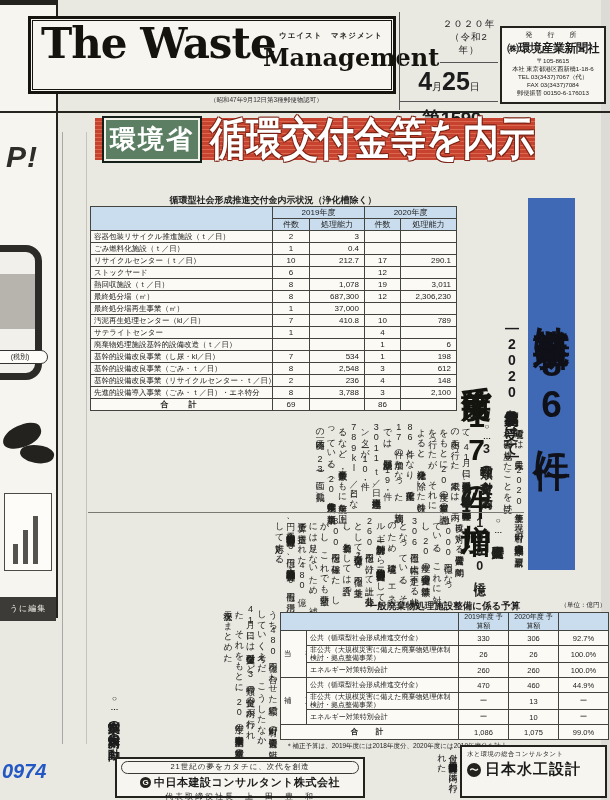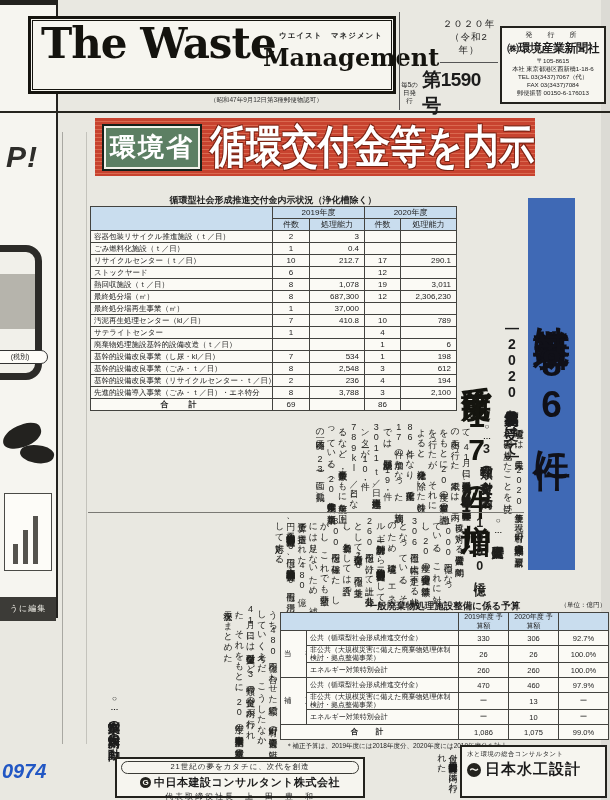--- a/index.html
+++ b/index.html
@@ -67,21 +67,21 @@
     left:500px; top:26px; width:106px; height:78px;
     border:2px solid #23221d; background:#f7f6f0;
     text-align:center; padding-top:2px;
   }
   #publisher .l0 { font-size:7px; letter-spacing:4px; }
   #publisher .l1 { font-size:12px; font-weight:bold; letter-spacing:-0.5px; }
   #publisher .sm { font-size:6.2px; line-height:1.3; color:#222; }
 
   
   #banner {
-    left:95px; top:118px; width:440px; height:58px;
+    left:95px; top:118px; width:440px; height:42px;
     background:repeating-linear-gradient(180deg,#c8432f 0px,#c8432f 3px,#da6950 3px,#da6950 4px);
     display:flex; align-items:center;
   }
   #kicker {
     margin-left:7px; background:#5c7f63; color:#fff;
     border:2px solid #16201a; box-shadow: inset 0 0 0 2px #f2f1e9;
     font-size:26px; font-weight:bold; letter-spacing:2px; padding:4px 6px;
     flex:0 0 auto;
   }
   #headline-text {
@@ -173,20 +173,21 @@
 <div class="abs" id="masthead">
   <div id="mh-title">The Waste</div>
   <div id="mh-kana">ウエイスト　マネジメント</div>
   <div id="mh-mgmt">Management</div>
 </div>
 <div class="abs" id="mh-note">（昭和47年9月12日第3種郵便物認可）</div>
 
 <div class="abs" id="v-div1"></div>
 <div class="abs" id="issue">
   <div class="r1">２０２０年（令和2年）</div>
+  <div class="r2"><span class="big">4</span><span class="small">月</span><span class="big">25</span><span class="small">日</span></div>
   <div class="r3">
     <div class="freq"><span>毎5の</span><br><span>日発行</span></div>
     <div class="no">第1590号</div>
   </div>
 </div>
 
 <div class="abs" id="publisher">
   <div class="l0">発　行　所</div>
   <div class="l1">㈱環境産業新聞社</div>
   <div class="sm">〒105-8615</div>
@@ -307,21 +308,21 @@
           <td class="num">8</td>
           <td class="cap">2,548</td>
           <td class="num">3</td>
           <td class="cap">612</td>
         </tr>
         <tr>
           <td class="lab">基幹的設備改良事業（リサイクルセンター・ｔ／日）</td>
           <td class="num">2</td>
           <td class="cap">236</td>
           <td class="num">4</td>
-          <td class="cap">194</td>
+          <td class="cap">148</td>
         </tr>
         <tr>
           <td class="lab">先進的設備導入事業（ごみ・ｔ／日）・エネ特分</td>
           <td class="num">8</td>
           <td class="cap">3,788</td>
           <td class="num">3</td>
           <td class="cap">2,100</td>
         </tr>
         <tr>
           <td class="tot">合　計</td>
@@ -393,21 +394,21 @@
           <td class="item">エネルギー対策特別会計</td>
           <td class="num">260</td>
           <td class="num">260</td>
           <td class="num">100.0%</td>
         </tr>
         <tr>
           <td class="grp" rowspan="3">補　正</td>
           <td class="item">公共（循環型社会形成推進交付金）</td>
           <td class="num">470</td>
           <td class="num">460</td>
-          <td class="num">97.9%</td>
+          <td class="num">44.9%</td>
         </tr>
         <tr>
           <td class="item">非公共（大規模災害に備えた廃棄物処理体制検討・拠点整備事業）</td>
           <td class="num">ー</td>
           <td class="num">13</td>
           <td class="num">ー</td>
         </tr>
         <tr>
           <td class="item">エネルギー対策特別会計</td>
           <td class="num">ー</td>

